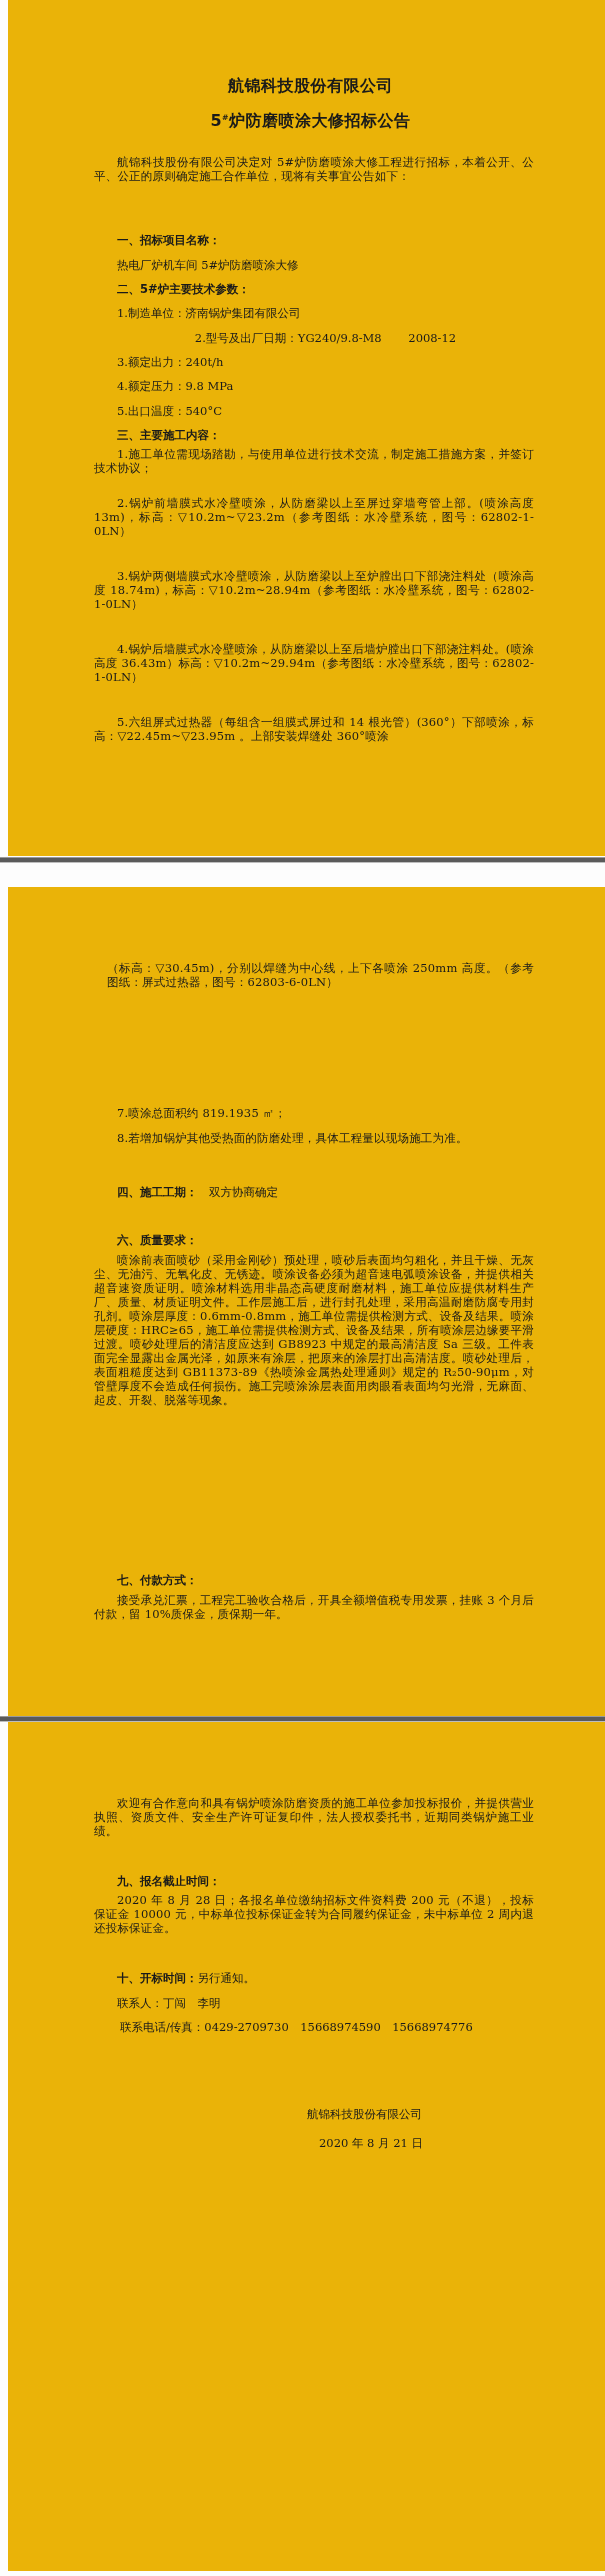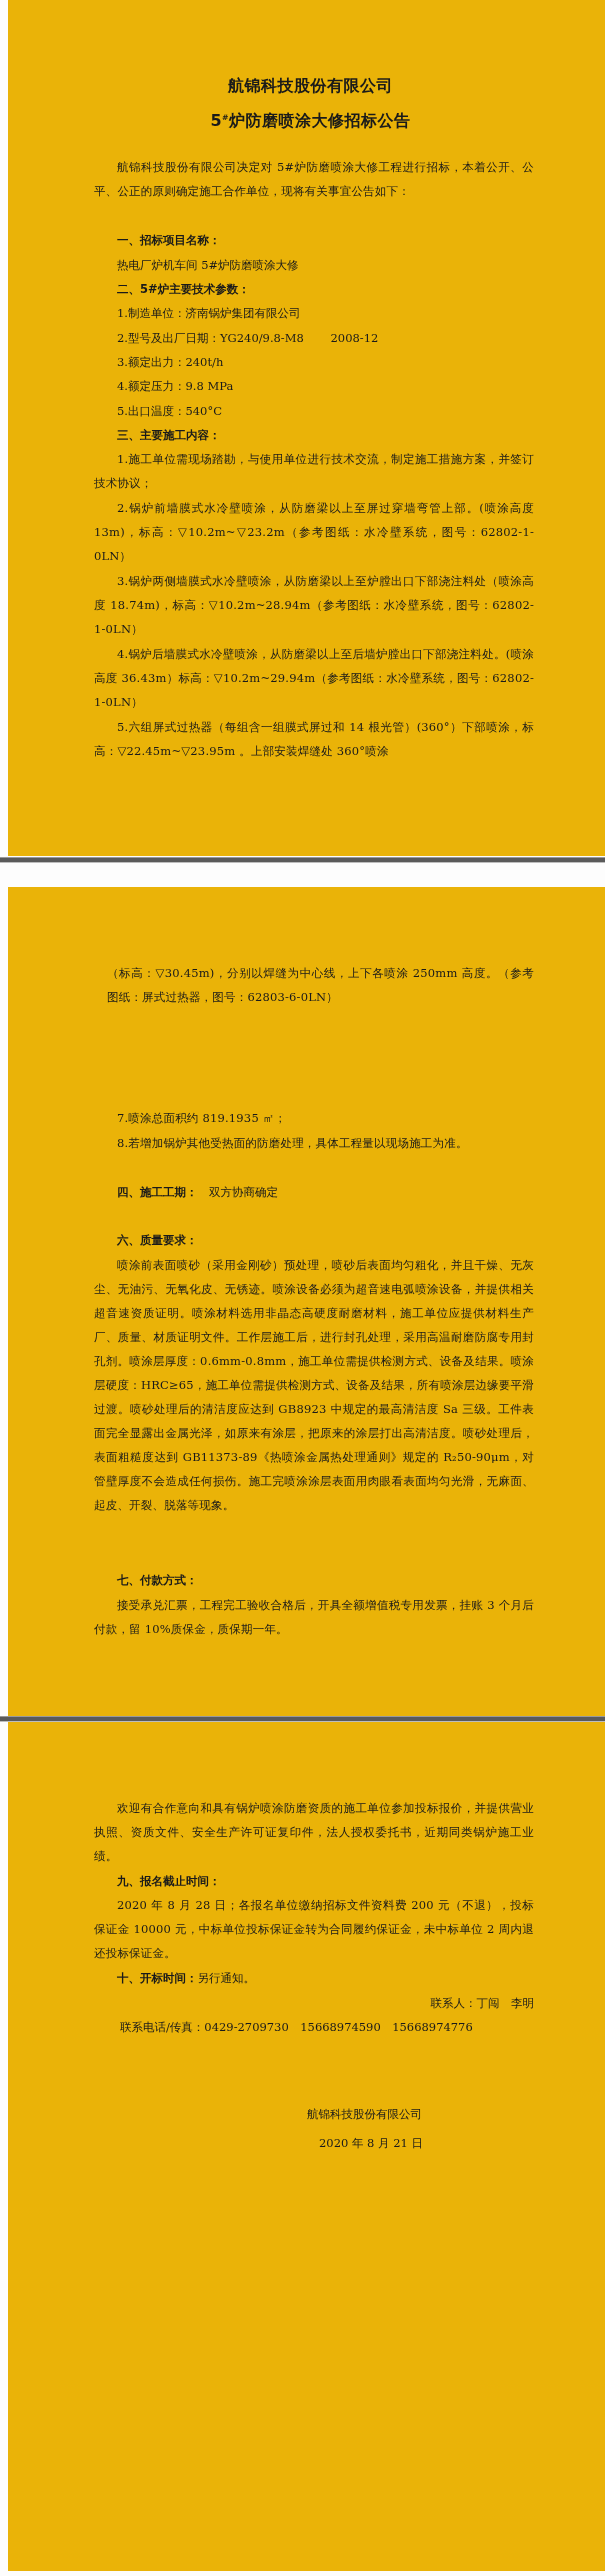--- a/index.html
+++ b/index.html
@@ -36,21 +36,21 @@
     font-weight: bold;
     font-size: 16px;
     letter-spacing: 0.5px;
   }
   .title sup { font-size: 7.8px; }
   .para {
     position: absolute;
     left: 86px;
     width: 440px;
     font-size: 11.5px;
-    line-height: 24px;
+    line-height: 14px;
     text-align: justify;
     text-indent: 2em;
     letter-spacing: 0.2px;
   }
   .para.noindent { text-indent: 0; }
   .head {
     position: absolute;
     left: 86px;
     width: 440px;
     font-size: 11.5px;
@@ -76,21 +76,21 @@
     <span>5</span><sup>#</sup><span>炉防磨喷涂大修招标公告</span>
   </div>
 
   <div class="para" style="top:155px;">航锦科技股份有限公司决定对 5#炉防磨喷涂大修工程进行招标，本着公开、公平、公正的原则确定施工合作单位，现将有关事宜公告如下：</div>
 
   <div class="head" style="top:228px;"><b>一、招标项目名称：</b></div>
   <div class="head" style="top:253px;">热电厂炉机车间 5#炉防磨喷涂大修</div>
 
   <div class="head" style="top:277px;"><b>二、5#炉主要技术参数：</b></div>
   <div class="head" style="top:301px;">1.制造单位：济南锅炉集团有限公司</div>
-  <div class="head" style="top:326px;">2.型号及出厂日期：YG240/9.8-M8　　 2008-12</div>
+  <div class="head" style="top:326px;text-align:center;">2.型号及出厂日期：YG240/9.8-M8　　 2008-12</div>
   <div class="head" style="top:350px;">3.额定出力：240t/h</div>
   <div class="head" style="top:374px;">4.额定压力：9.8 MPa</div>
   <div class="head" style="top:399px;">5.出口温度：540°C</div>
 
   <div class="head" style="top:423px;"><b>三、主要施工内容：</b></div>
   <div class="para" style="top:447px;">1.施工单位需现场踏勘，与使用单位进行技术交流，制定施工措施方案，并签订技术协议；</div>
   <div class="para" style="top:496px;">2.锅炉前墙膜式水冷壁喷涂，从防磨梁以上至屏过穿墙弯管上部。(喷涂高度 13m)，标高：▽10.2m~▽23.2m（参考图纸：水冷壁系统，图号：62802-1-0LN）</div>
   <div class="para" style="top:569px;">3.锅炉两侧墙膜式水冷壁喷涂，从防磨梁以上至炉膛出口下部浇注料处（喷涂高度 18.74m)，标高：▽10.2m~28.94m（参考图纸：水冷壁系统，图号：62802-1-0LN）</div>
   <div class="para" style="top:642px;">4.锅炉后墙膜式水冷壁喷涂，从防磨梁以上至后墙炉膛出口下部浇注料处。(喷涂高度 36.43m）标高：▽10.2m~29.94m（参考图纸：水冷壁系统，图号：62802-1-0LN）</div>
   <div class="para" style="top:715px;">5.六组屏式过热器（每组含一组膜式屏过和 14 根光管）(360°）下部喷涂，标高：▽22.45m~▽23.95m 。上部安装焊缝处 360°喷涂</div>
@@ -113,19 +113,19 @@
 
 <div class="sep" style="top:1716px;"></div>
 
 <div class="page" style="top:1722px; height:849px;padding-left:32px;">
   <div class="para" style="top:74px;">欢迎有合作意向和具有锅炉喷涂防磨资质的施工单位参加投标报价，并提供营业执照、资质文件、安全生产许可证复印件，法人授权委托书，近期同类锅炉施工业绩。</div>
 
   <div class="head" style="top:147px;"><b>九、报名截止时间：</b></div>
   <div class="para" style="top:171px;">2020 年 8 月 28 日；各报名单位缴纳招标文件资料费 200 元（不退），投标保证金 10000 元，中标单位投标保证金转为合同履约保证金，未中标单位 2 周内退还投标保证金。</div>
 
   <div class="head" style="top:244px;"><b>十、开标时间：</b><span>另行通知。</span></div>
-  <div class="head" style="top:269px;text-align:right;">联系人：丁闯　李明</div>
+  <div class="head" style="top:269px;">联系人：丁闯　李明</div>
   <div class="head" style="top:293px; left:89px;">联系电话/传真：0429-2709730　15668974590　15668974776</div>
 
   <div class="sig" style="top:380px; left:299px;">航锦科技股份有限公司</div>
   <div class="sig" style="top:409px; left:311px;">2020 年 8 月 21 日</div>
 </div>
 
 
 </body></html>

